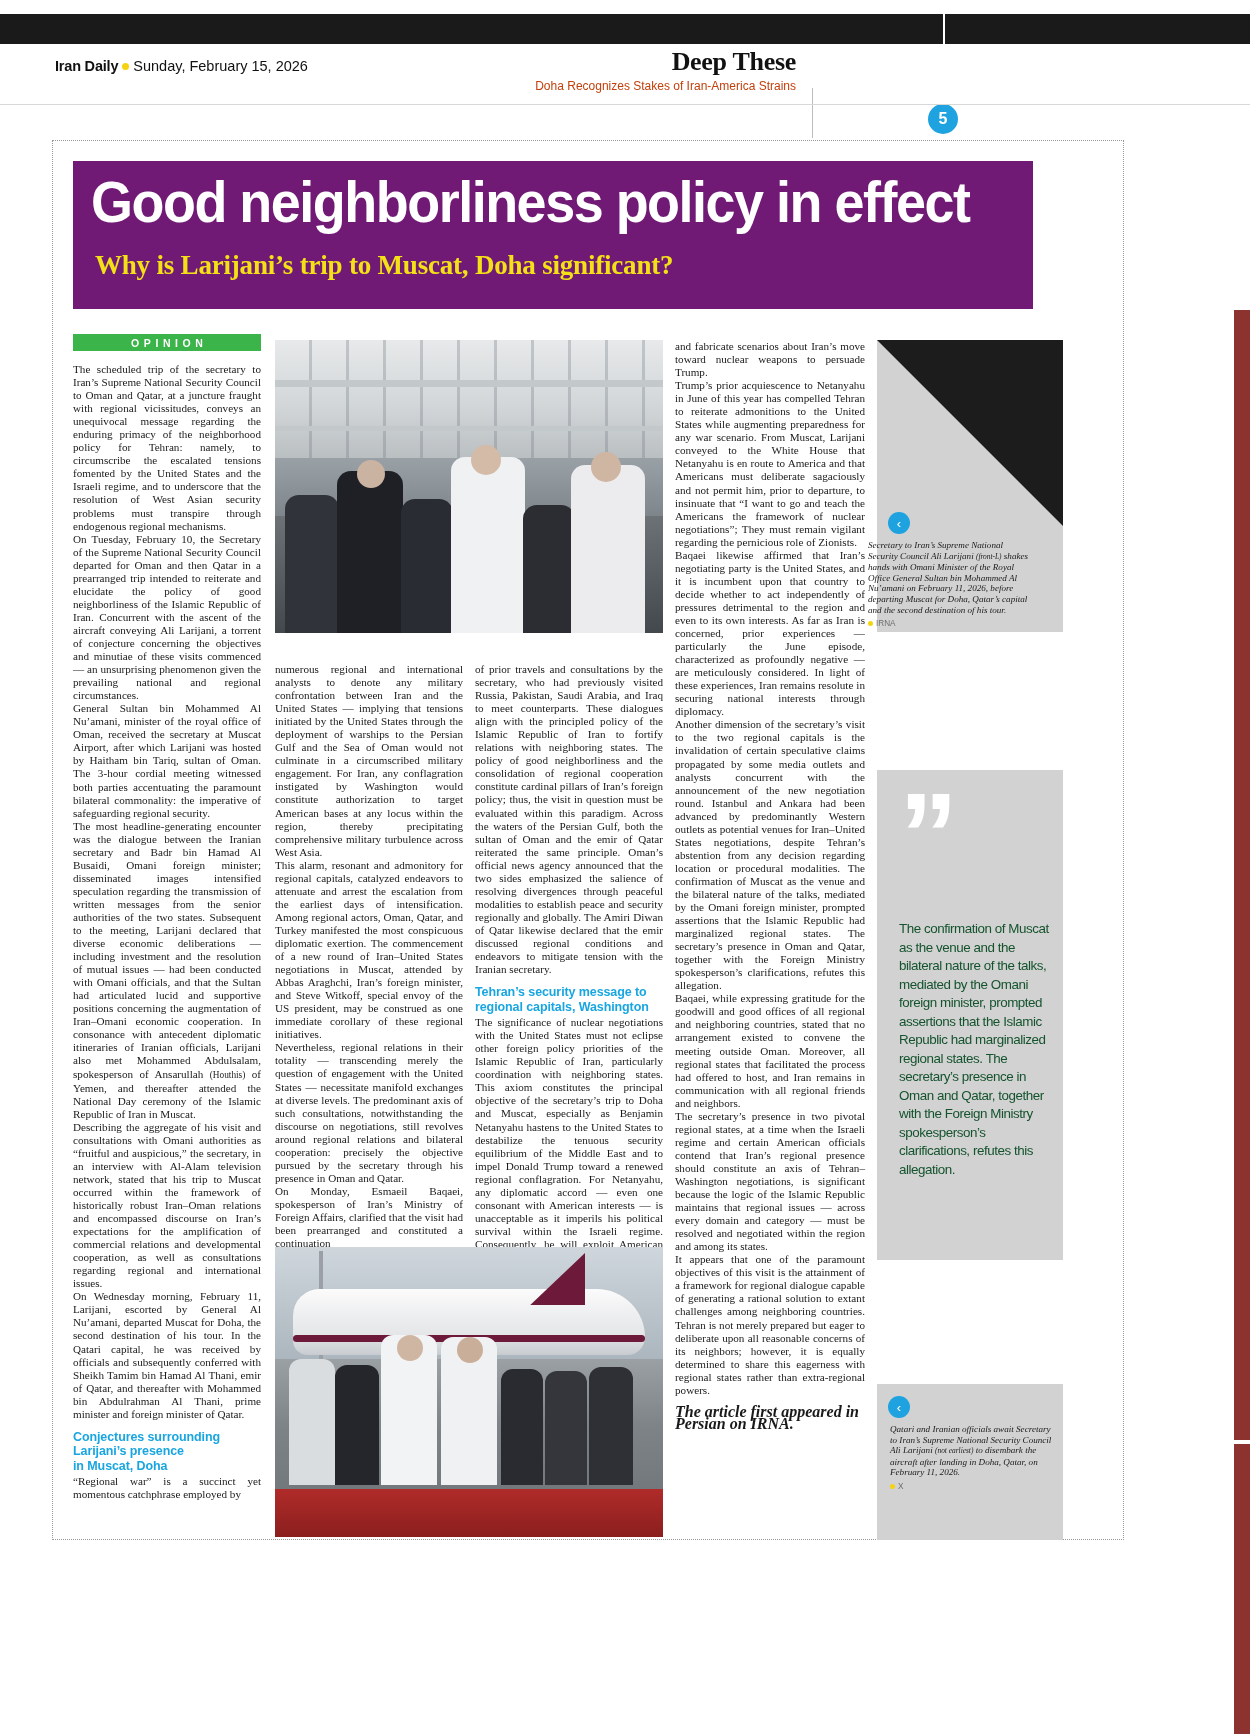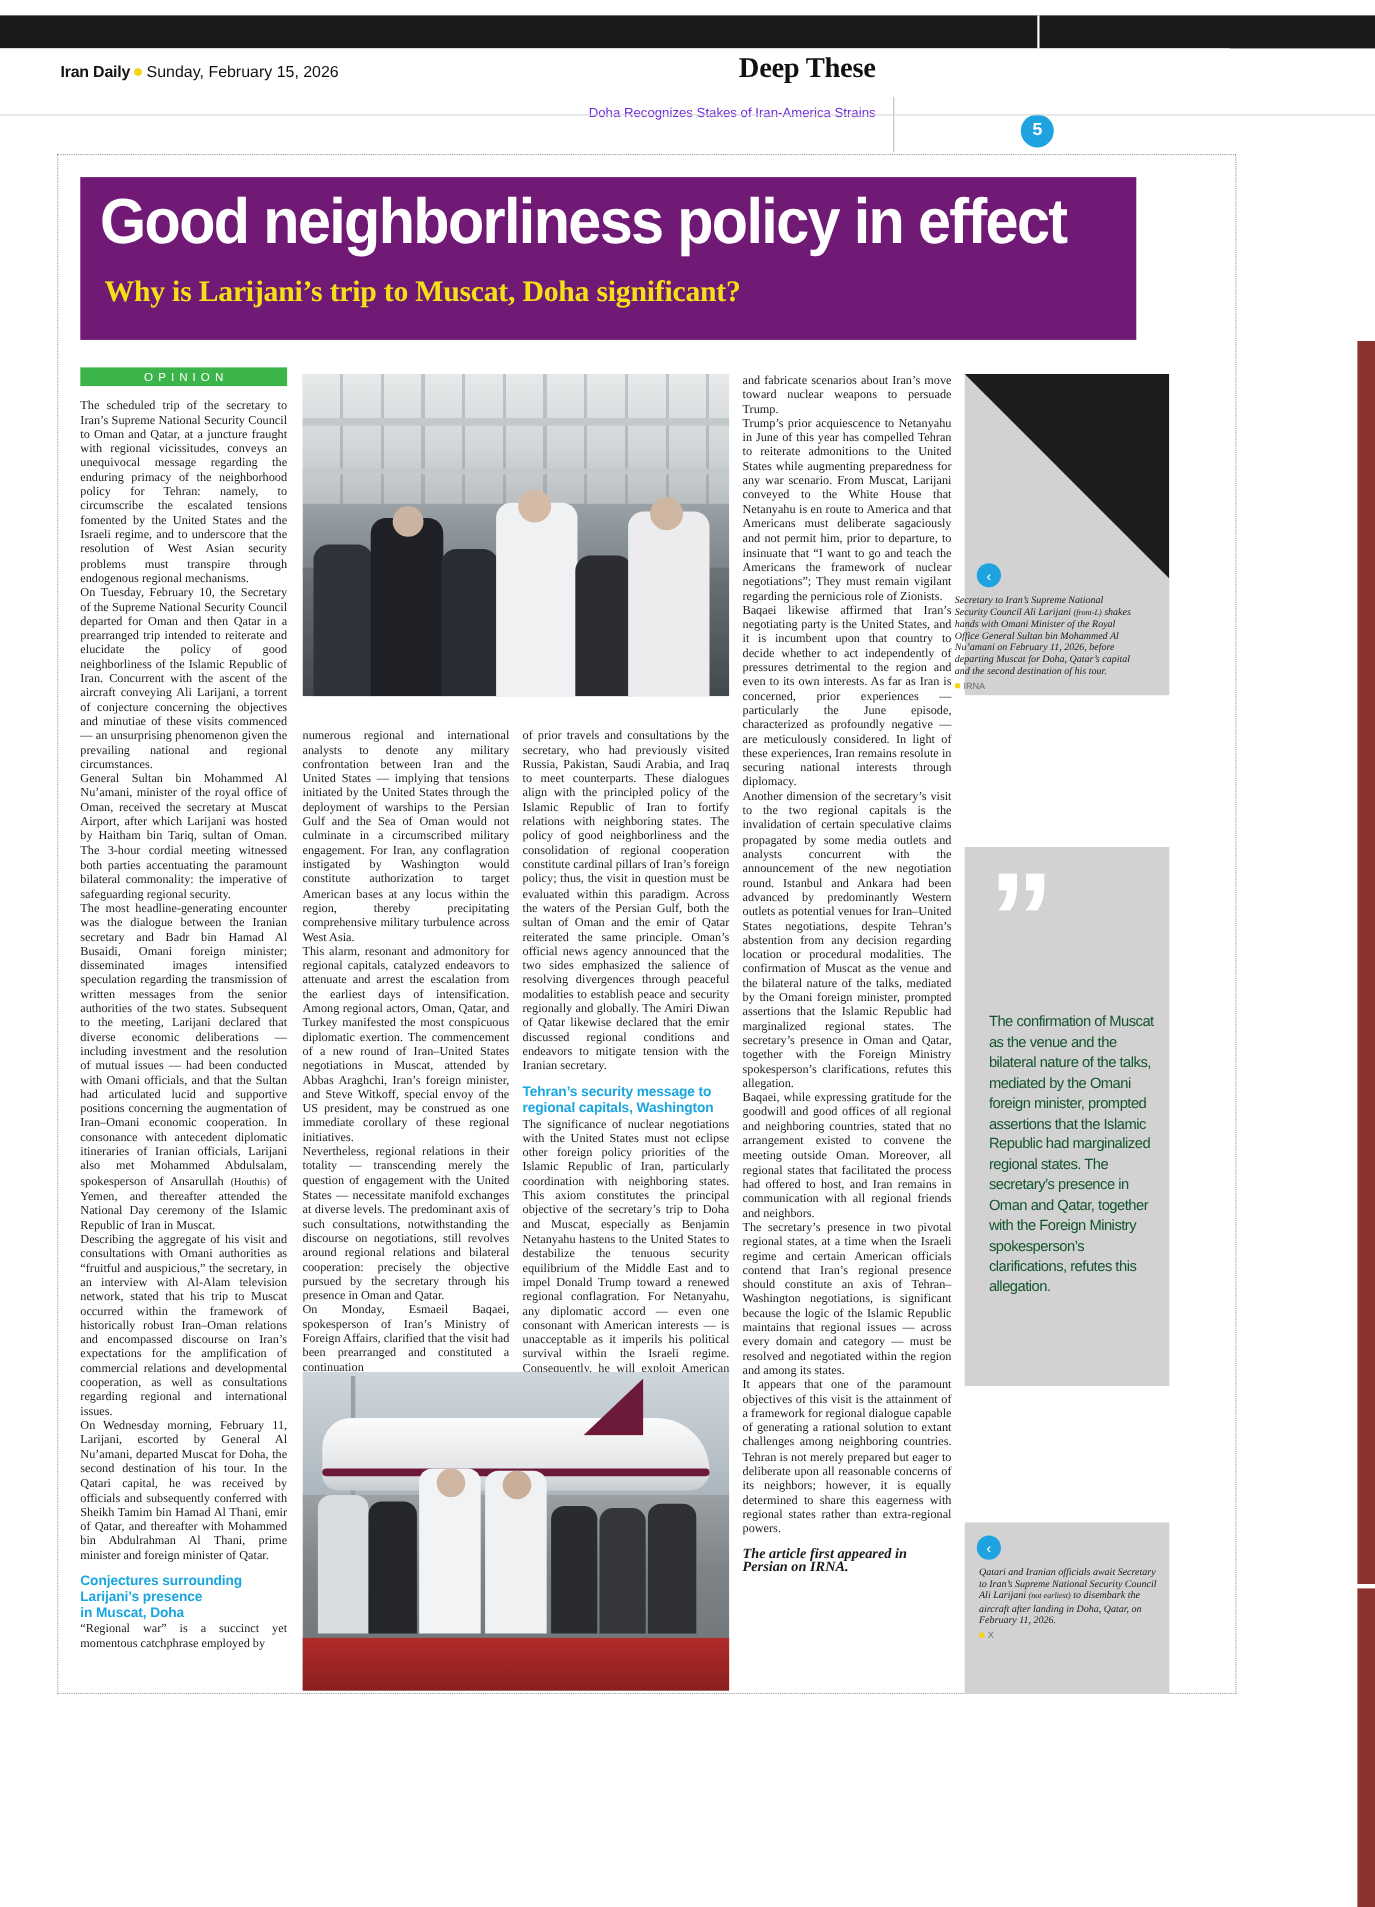--- a/index.html
+++ b/index.html
@@ -41,21 +41,21 @@
   .mh-right {
     position:absolute; right:322px; top:4px; text-align:right;
   }
   .mh-title {
     font-family:"Liberation Serif", serif;
     font-size:26px; font-weight:bold; color:#111; letter-spacing:-0.3px;
     line-height:1.08;
   }
   .mh-sub {
     font-family:"Liberation Sans", sans-serif;
-    font-size:12px; color:#6d28d9; margin-top:19px; white-space:nowrap;
+    font-size:12px; color:#c2410c; margin-top:3px; white-space:nowrap;
   }
   .mh-divider {
     position:absolute; right:305px; top:44px; width:1.5px; height:50px;
     background:#bdbdbd;
   }
   .pagenum {
     position:absolute; right:160px; top:60px;
     width:30px; height:30px; border-radius:50%;
     background:#1fa3e0; color:#fff;
     font-family:"Liberation Sans", sans-serif;
@@ -122,21 +122,21 @@
   .c2 { left:275px; top:663px; width:188px; }
   .c3 { left:475px; top:663px; width:188px; }
   .c4 { left:675px; top:340px; width:190px; }
 
   .opinion-badge {
     position:absolute; left:73px; top:334px;
     width:188px; height:17px;
     background:#3bb44a;
     color:#ffffff;
     font-family:"Liberation Sans", sans-serif;
-    font-size:10.5px; font-weight:normal;
+    font-size:10.5px; font-weight:bold;
     letter-spacing:4.6px;
     display:flex; align-items:center; justify-content:center;
     text-indent:4.6px;
   }
 
   .subhead {
     font-family:"Liberation Sans", sans-serif;
     font-weight:bold;
     font-size:12.5px;
     line-height:14.5px;
@@ -144,21 +144,21 @@
     margin:9px 0 2px 0;
     text-align:left;
     letter-spacing:-0.1px;
   }
 
   .houthis { font-size:9.3px; }
 
   .footnote {
     font-style:italic;
     font-weight:bold;
-    font-size:13px;
+    font-size:16px;
     line-height:12.6px;
     margin-top:9px;
     text-align:left;
   }
 
   
   .photo { position:absolute; overflow:hidden; }
 
   .photo1 { left:275px; top:340px; width:388px; height:293px; }
   .photo2 { left:275px; top:1247px; width:388px; height:290px; }

